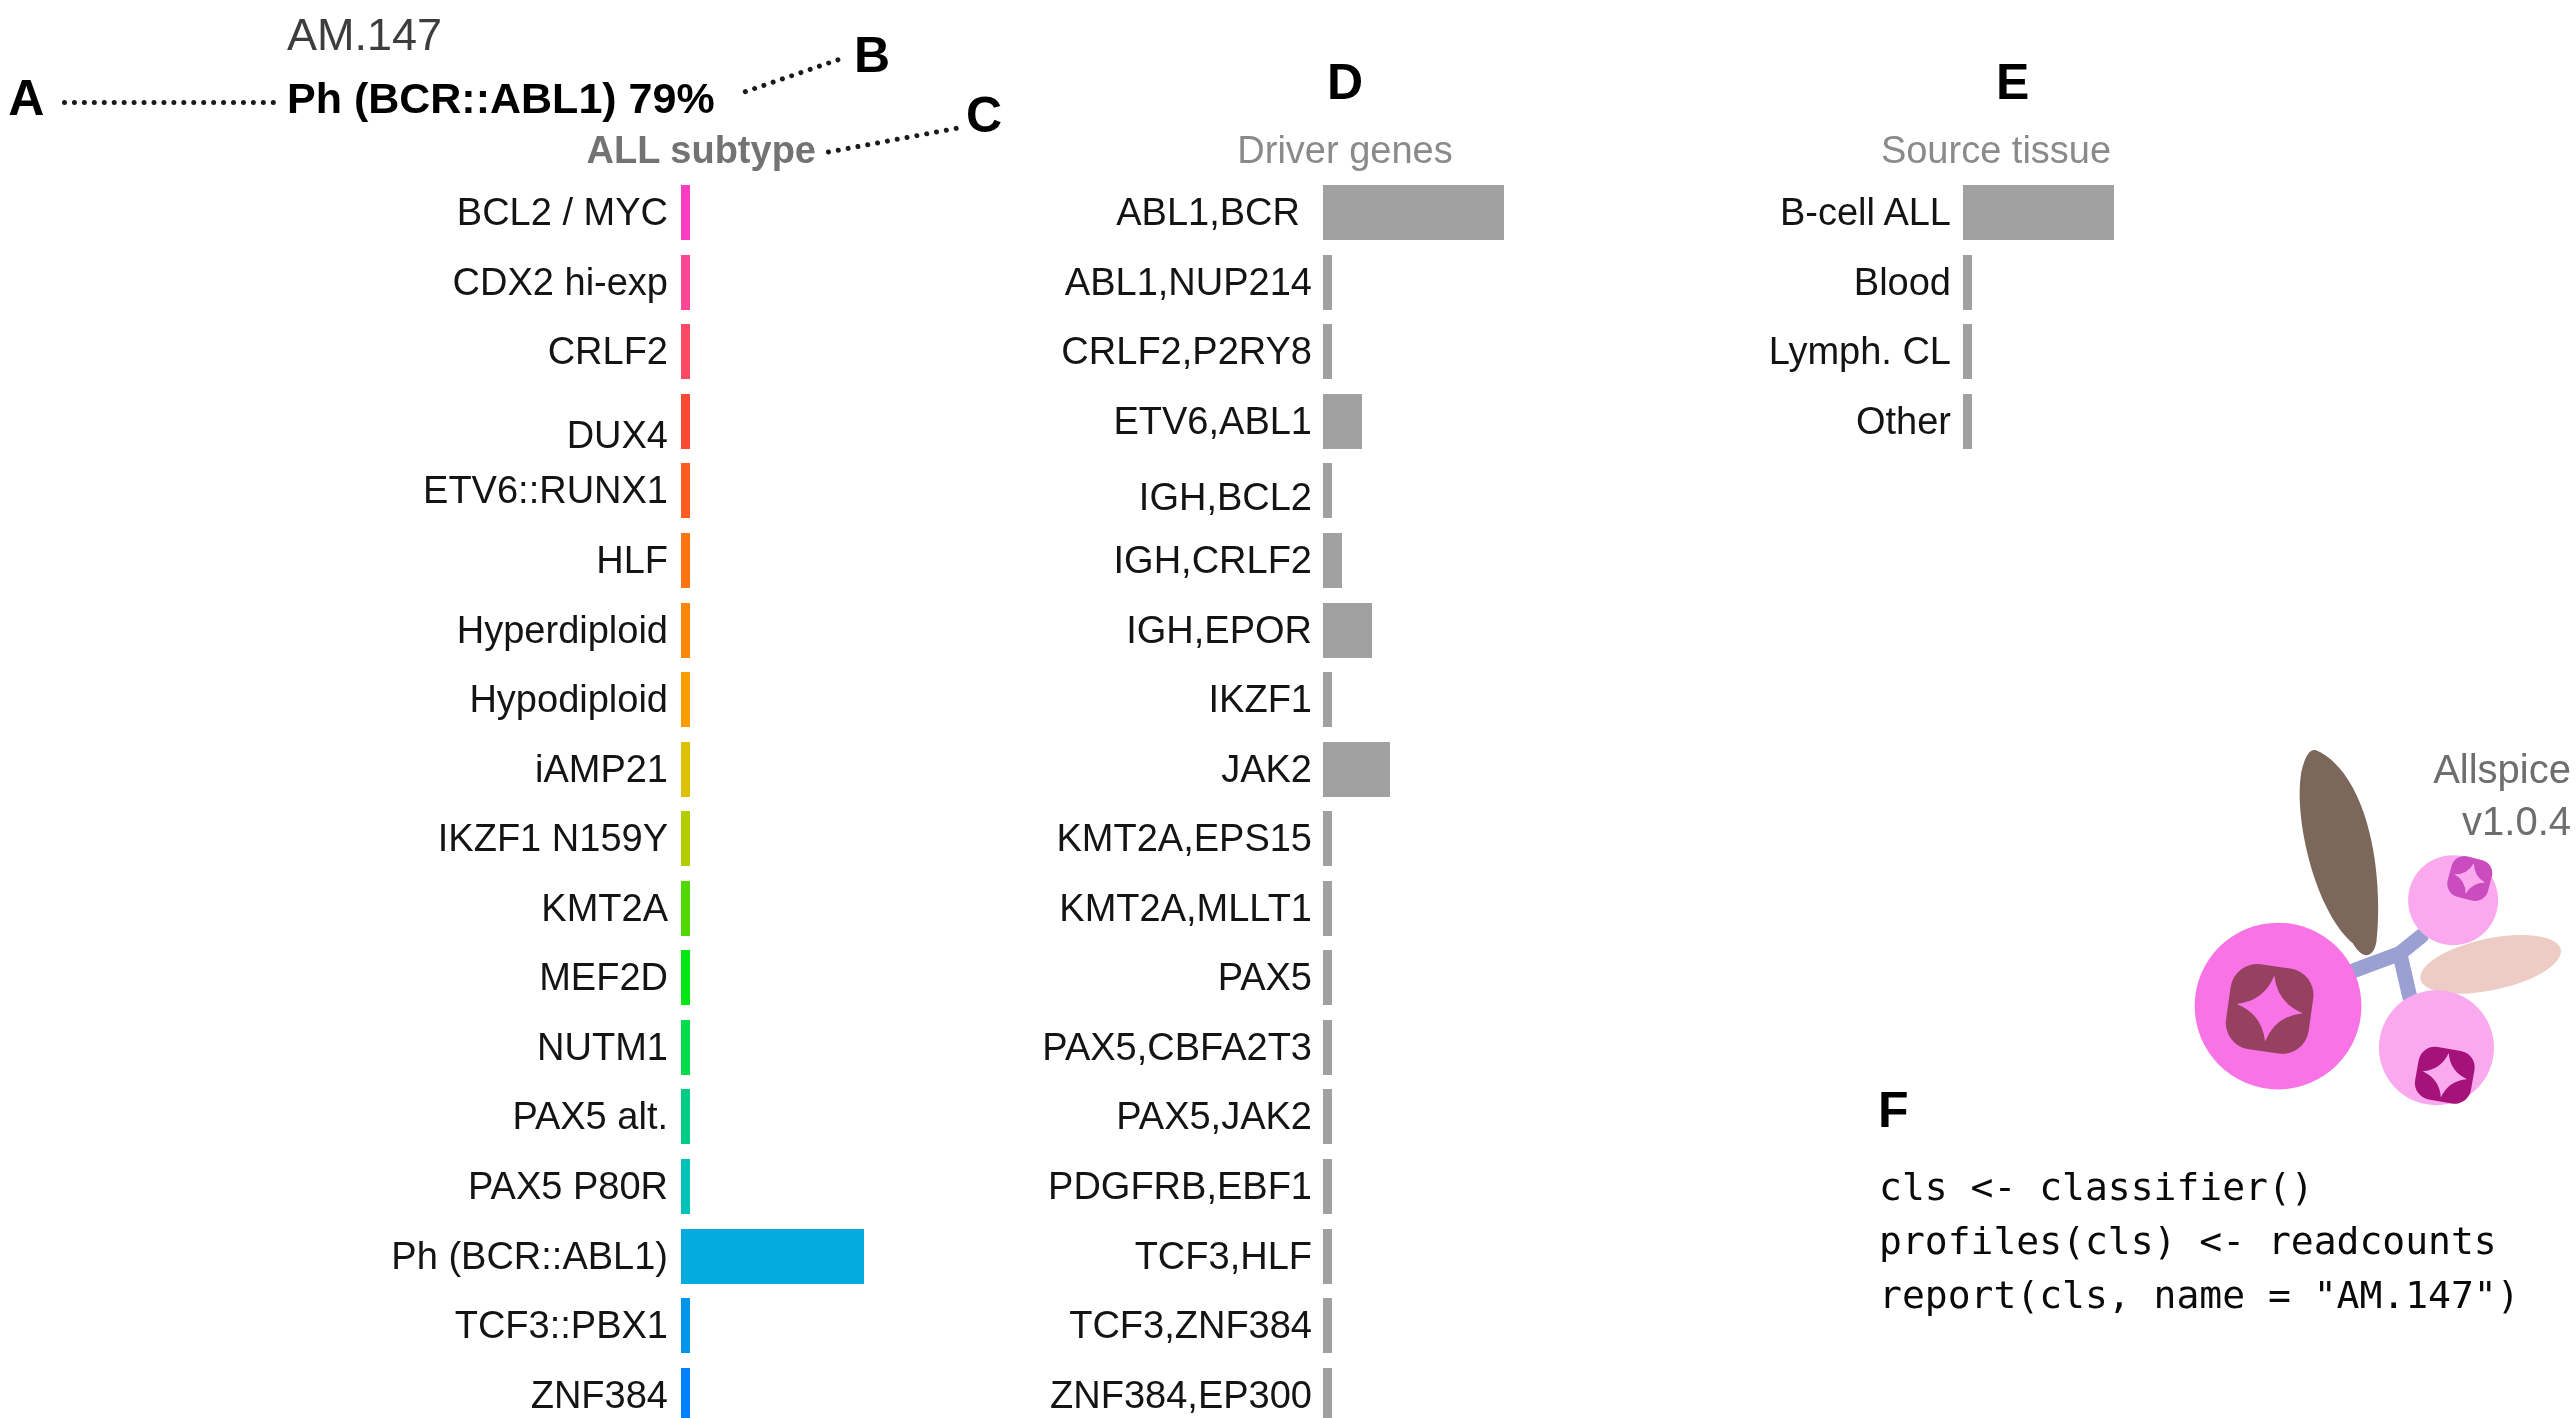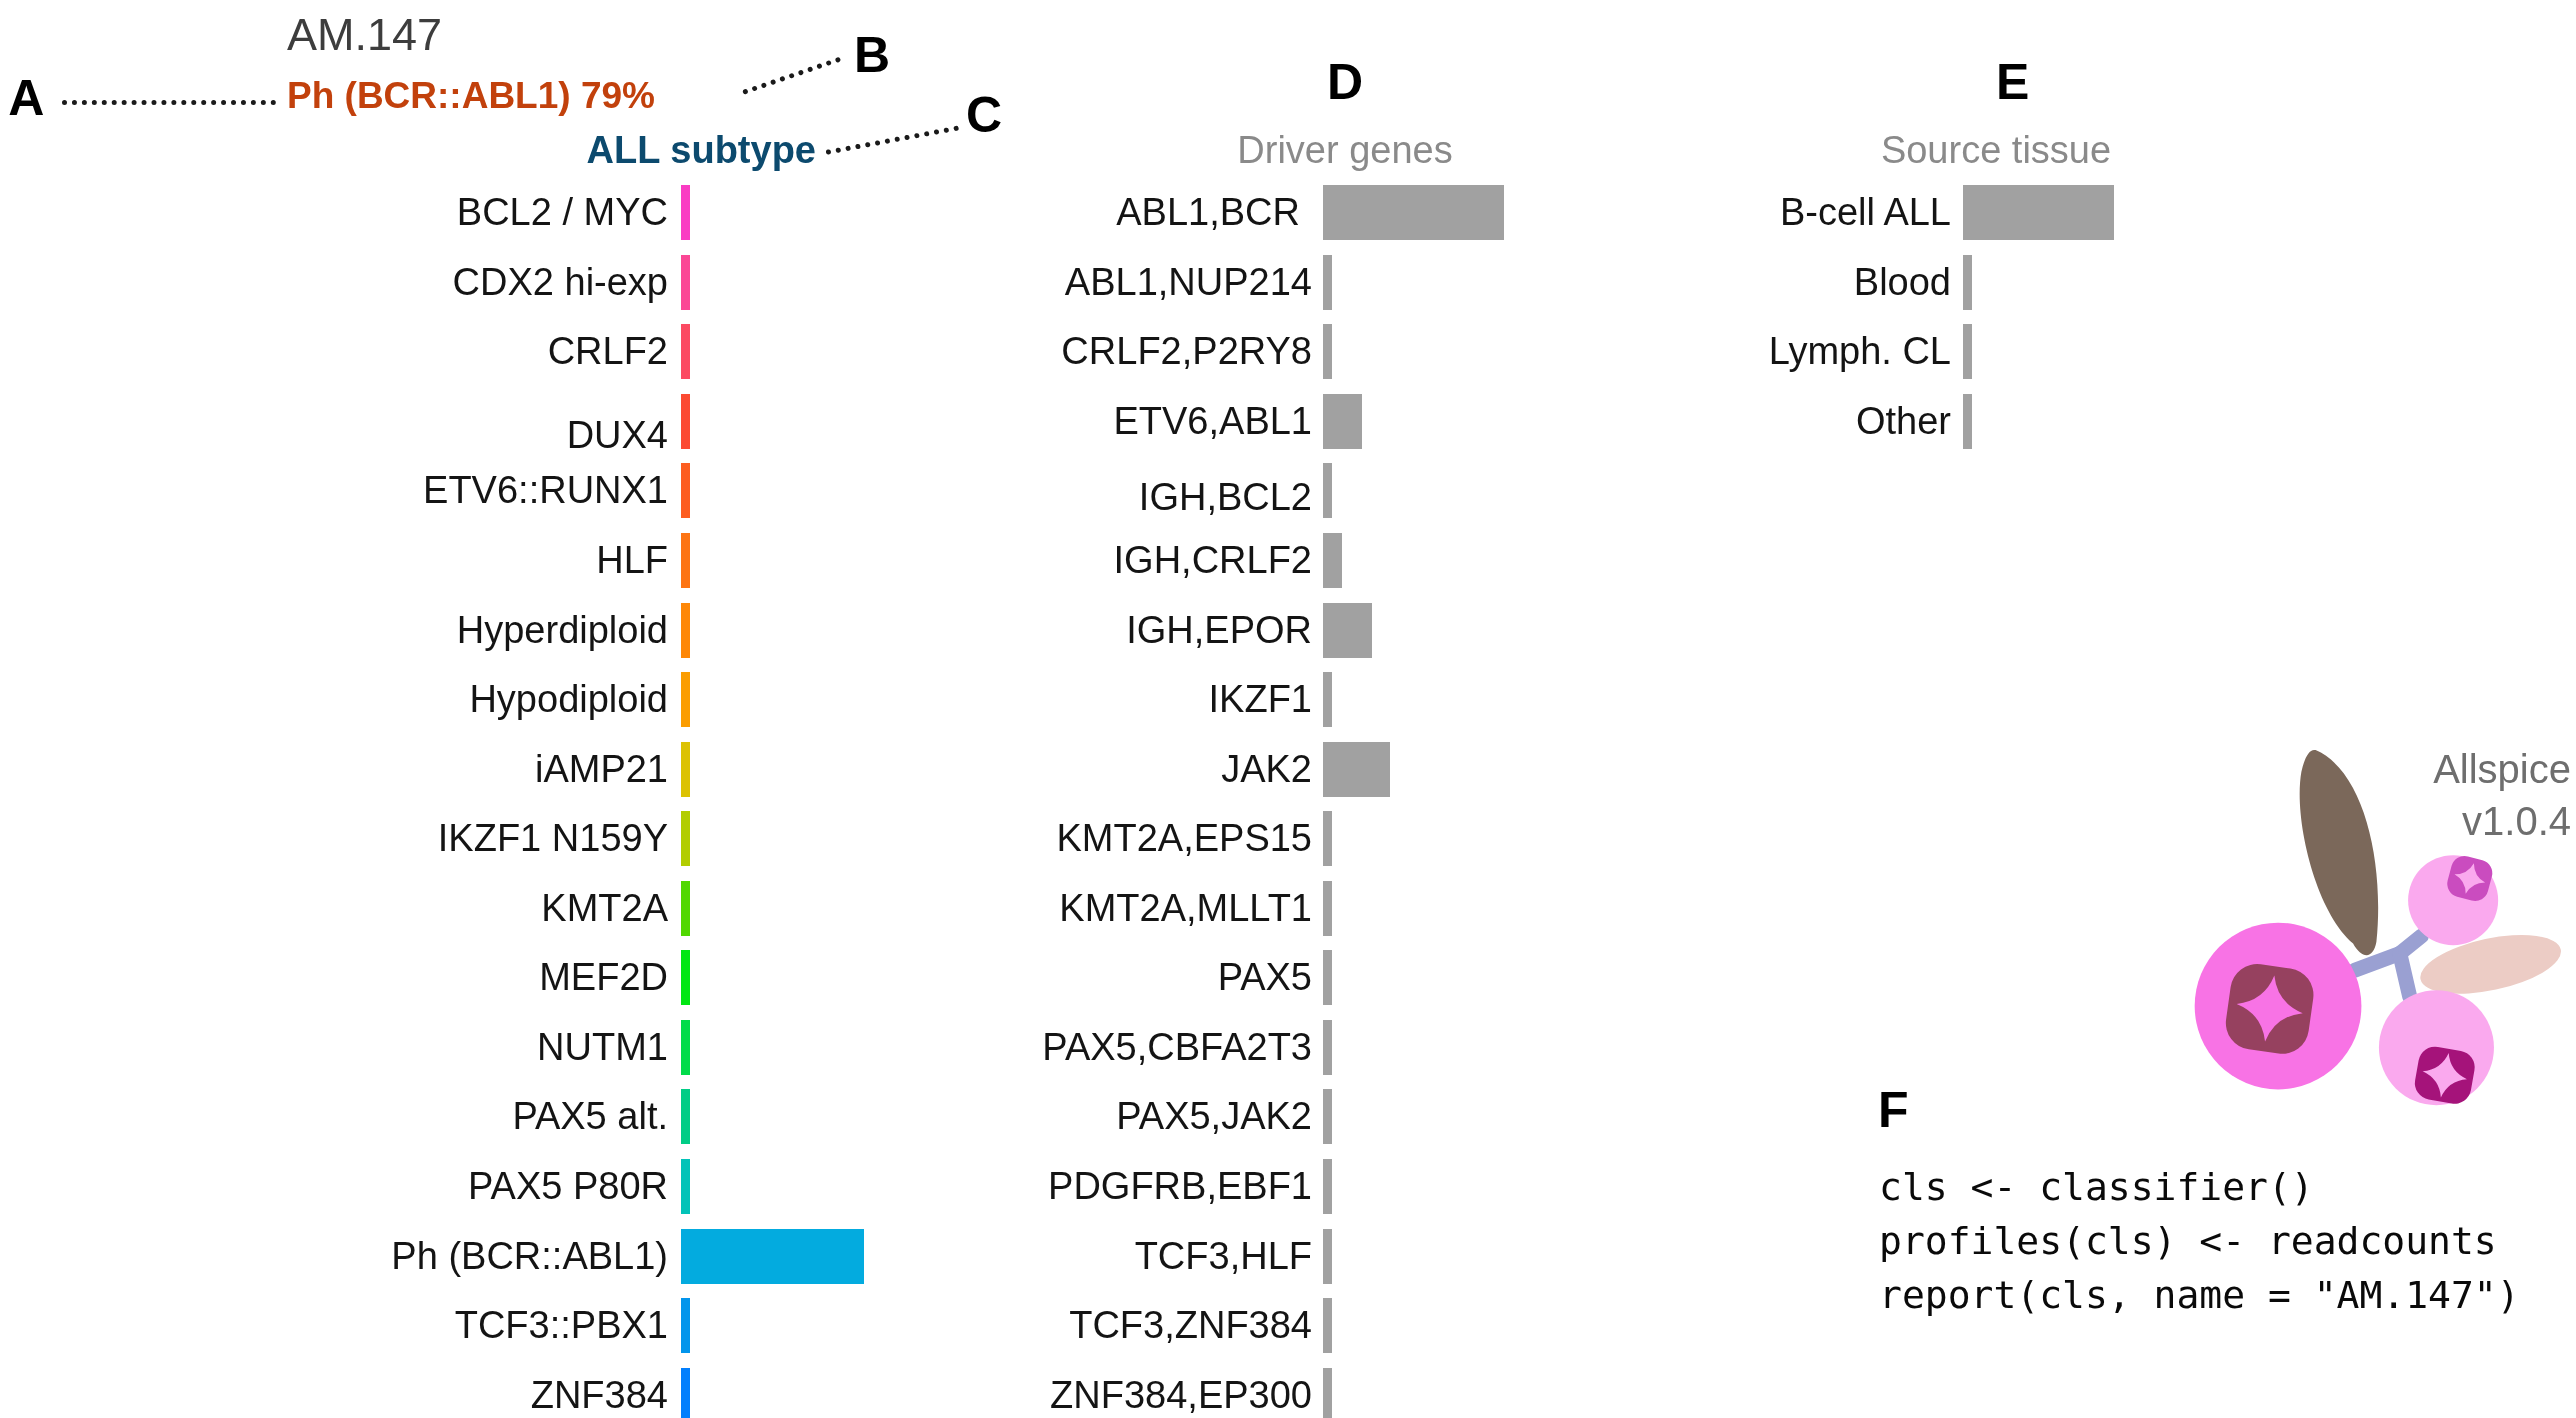--- a/index.html
+++ b/index.html
@@ -2,24 +2,24 @@
 <html style="font-size:13.4px"><head>
 <meta charset="utf-8">
 <style>
   html,body{margin:0;padding:0;background:#ffffff;}
   #canvas{
     position:relative;width:2576px;height:1419px;overflow:hidden;
     background:#ffffff;font-family:"Liberation Sans",sans-serif;padding-left:20px;
   }
   .abs{position:absolute;}
   .sample-title{font-size:45px;color:#3d3d3d;line-height:1;}
-  .prediction{font-size:37px;font-weight:bold;color:#c2410c;line-height:1;}
+  .prediction{font-size:43px;font-weight:bold;color:#000000;line-height:1;}
   .panel-letter{font-size:50px;font-weight:bold;color:#000;line-height:1;}
   .col-header{font-size:38px;line-height:1.1;}
-  .header-subtype{font-weight:bold;color:#0c4a6e;text-align:right;width:417px;}
+  .header-subtype{font-weight:bold;color:#737373;text-align:right;width:417px;}
   .header-gray{color:#8a8a8a;text-align:center;width:334px;}
   .leader{border-top:5px dotted #1a1a1a;height:0;transform-origin:left center;}
   .row-label{
     position:absolute;height:55px;line-height:55px;text-align:right;
     font-size:38px;color:#141414;white-space:nowrap;
   }
   .row-bar{position:absolute;height:55px;}
   .code-block{
     font-family:"DejaVu Sans Mono","Liberation Mono",monospace;
     font-size:38px;line-height:54px;color:#0a0a0a;white-space:pre;

